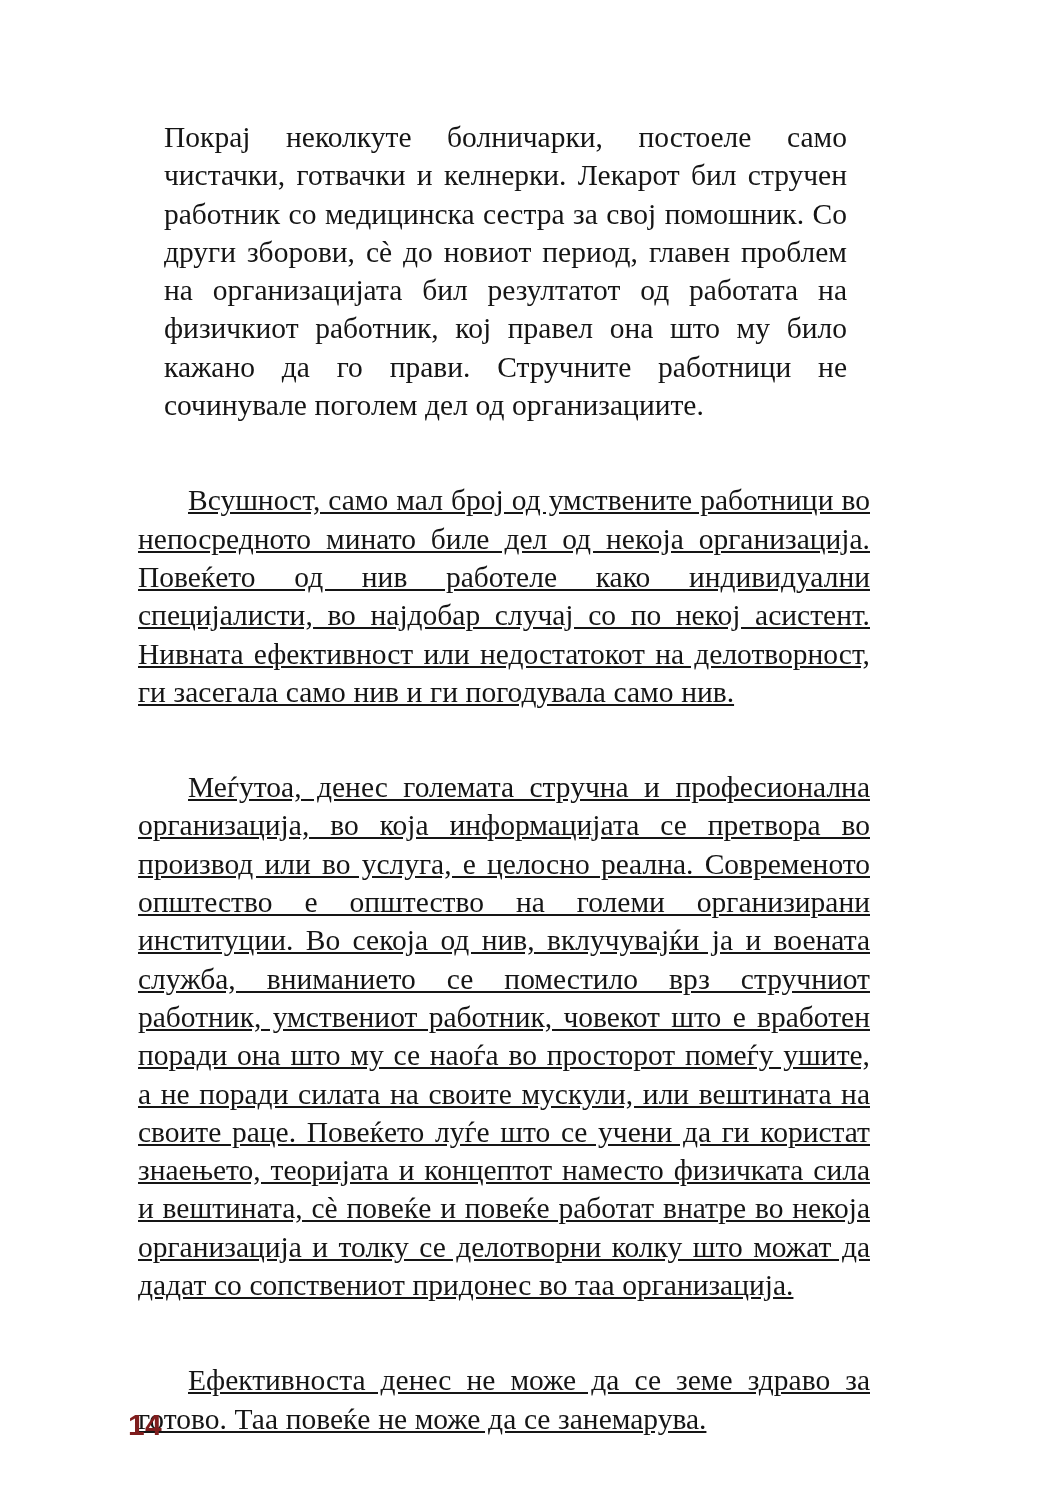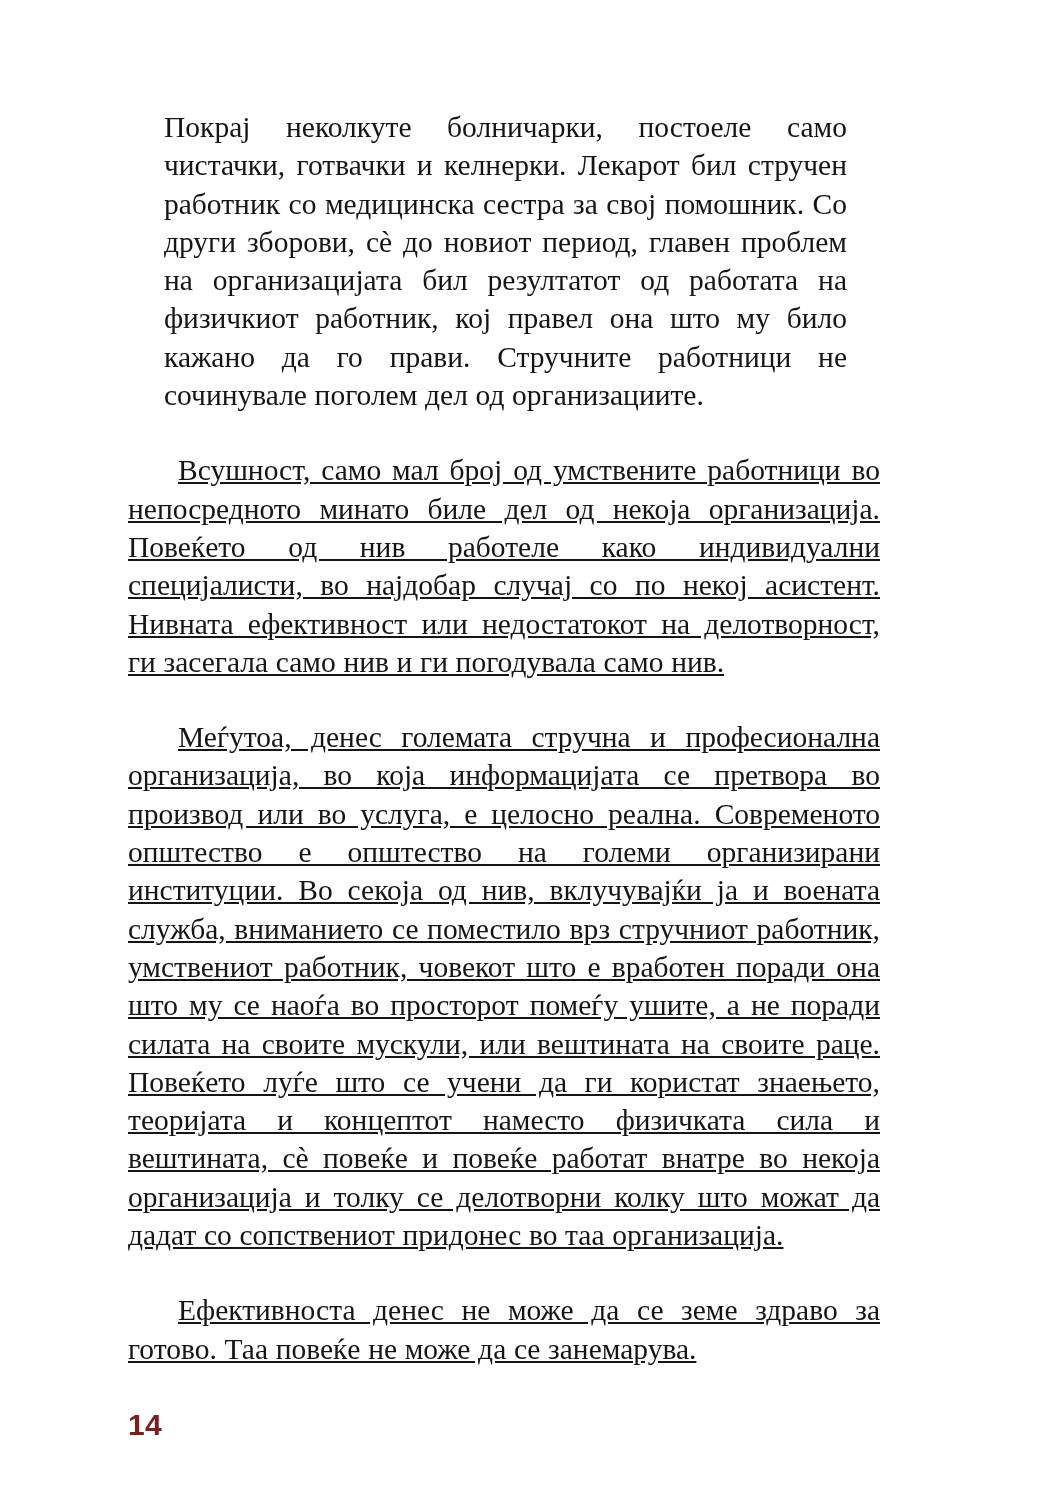--- a/index.html
+++ b/index.html
@@ -25,21 +25,21 @@
 
   
   .textcol {
     position: absolute;
     left: 128px;
     top: 108px;
     width: 752px;   
   }
 
   p.para {
-    margin: 0;
+    margin: 10px;
     font-size: 29.5px;
     line-height: 38.3px;
     text-align: justify;
     text-justify: inter-word;
     word-spacing: 0.01em;
     hyphens: none;
   }
 
   
   p.para.inset {

